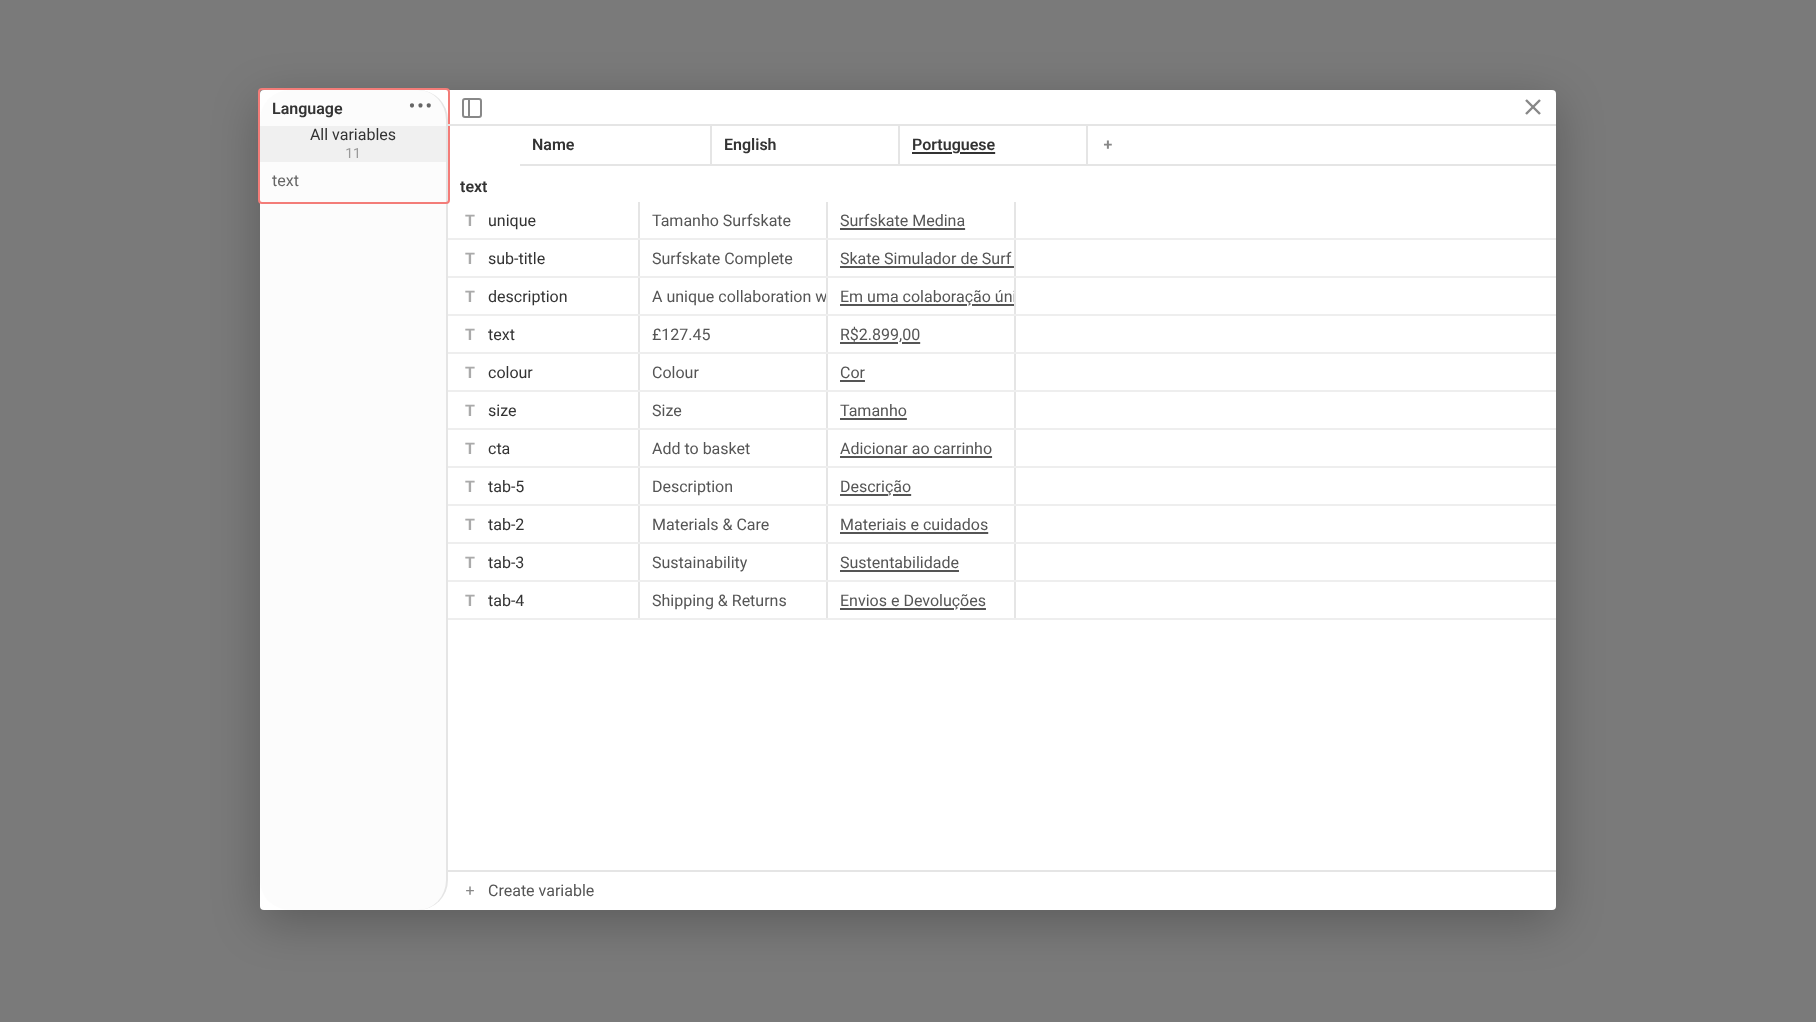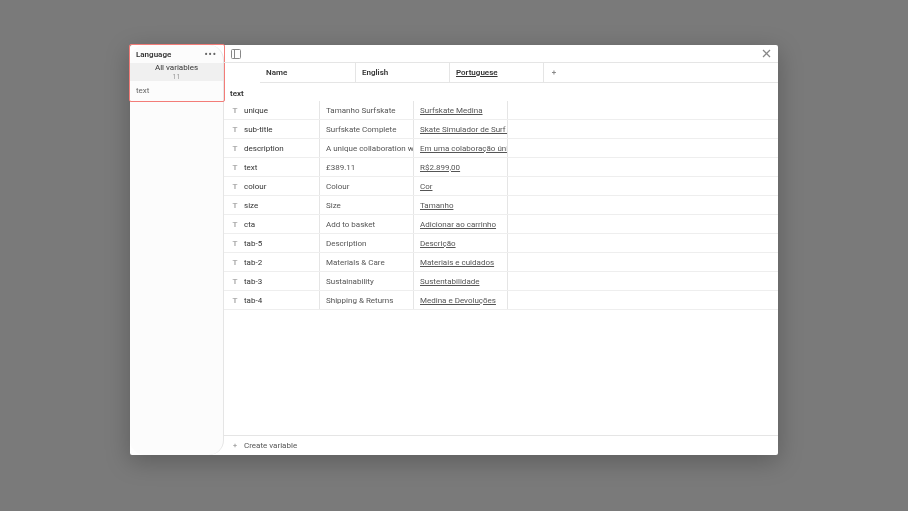--- a/index.html
+++ b/index.html
@@ -252,21 +252,21 @@
           </div>
           <div class="col mode">A unique collaboration with three</div>
           <div class="col mode2">Em uma colaboração única com o</div>
           <div class="col rest"></div>
         </div>
         <div class="row">
           <div class="col name">
             <span class="type-icon">T</span>
             <span class="varname">text</span>
           </div>
-          <div class="col mode">£389.11</div>
+          <div class="col mode">£127.45</div>
           <div class="col mode2">R$2.899,00</div>
           <div class="col rest"></div>
         </div>
         <div class="row">
           <div class="col name">
             <span class="type-icon">T</span>
             <span class="varname">colour</span>
           </div>
           <div class="col mode">Colour</div>
           <div class="col mode2">Cor</div>
@@ -316,21 +316,21 @@
           <div class="col mode">Sustainability</div>
           <div class="col mode2">Sustentabilidade</div>
           <div class="col rest"></div>
         </div>
         <div class="row">
           <div class="col name">
             <span class="type-icon">T</span>
             <span class="varname">tab-4</span>
           </div>
           <div class="col mode">Shipping &amp; Returns</div>
-          <div class="col mode2">Medina e Devoluções</div>
+          <div class="col mode2">Envios e Devoluções</div>
           <div class="col rest"></div>
         </div>
       </div>
 
     <div class="footer">
       <span class="plus">+</span>
       <span>Create variable</span>
     </div>
 
   </div>

